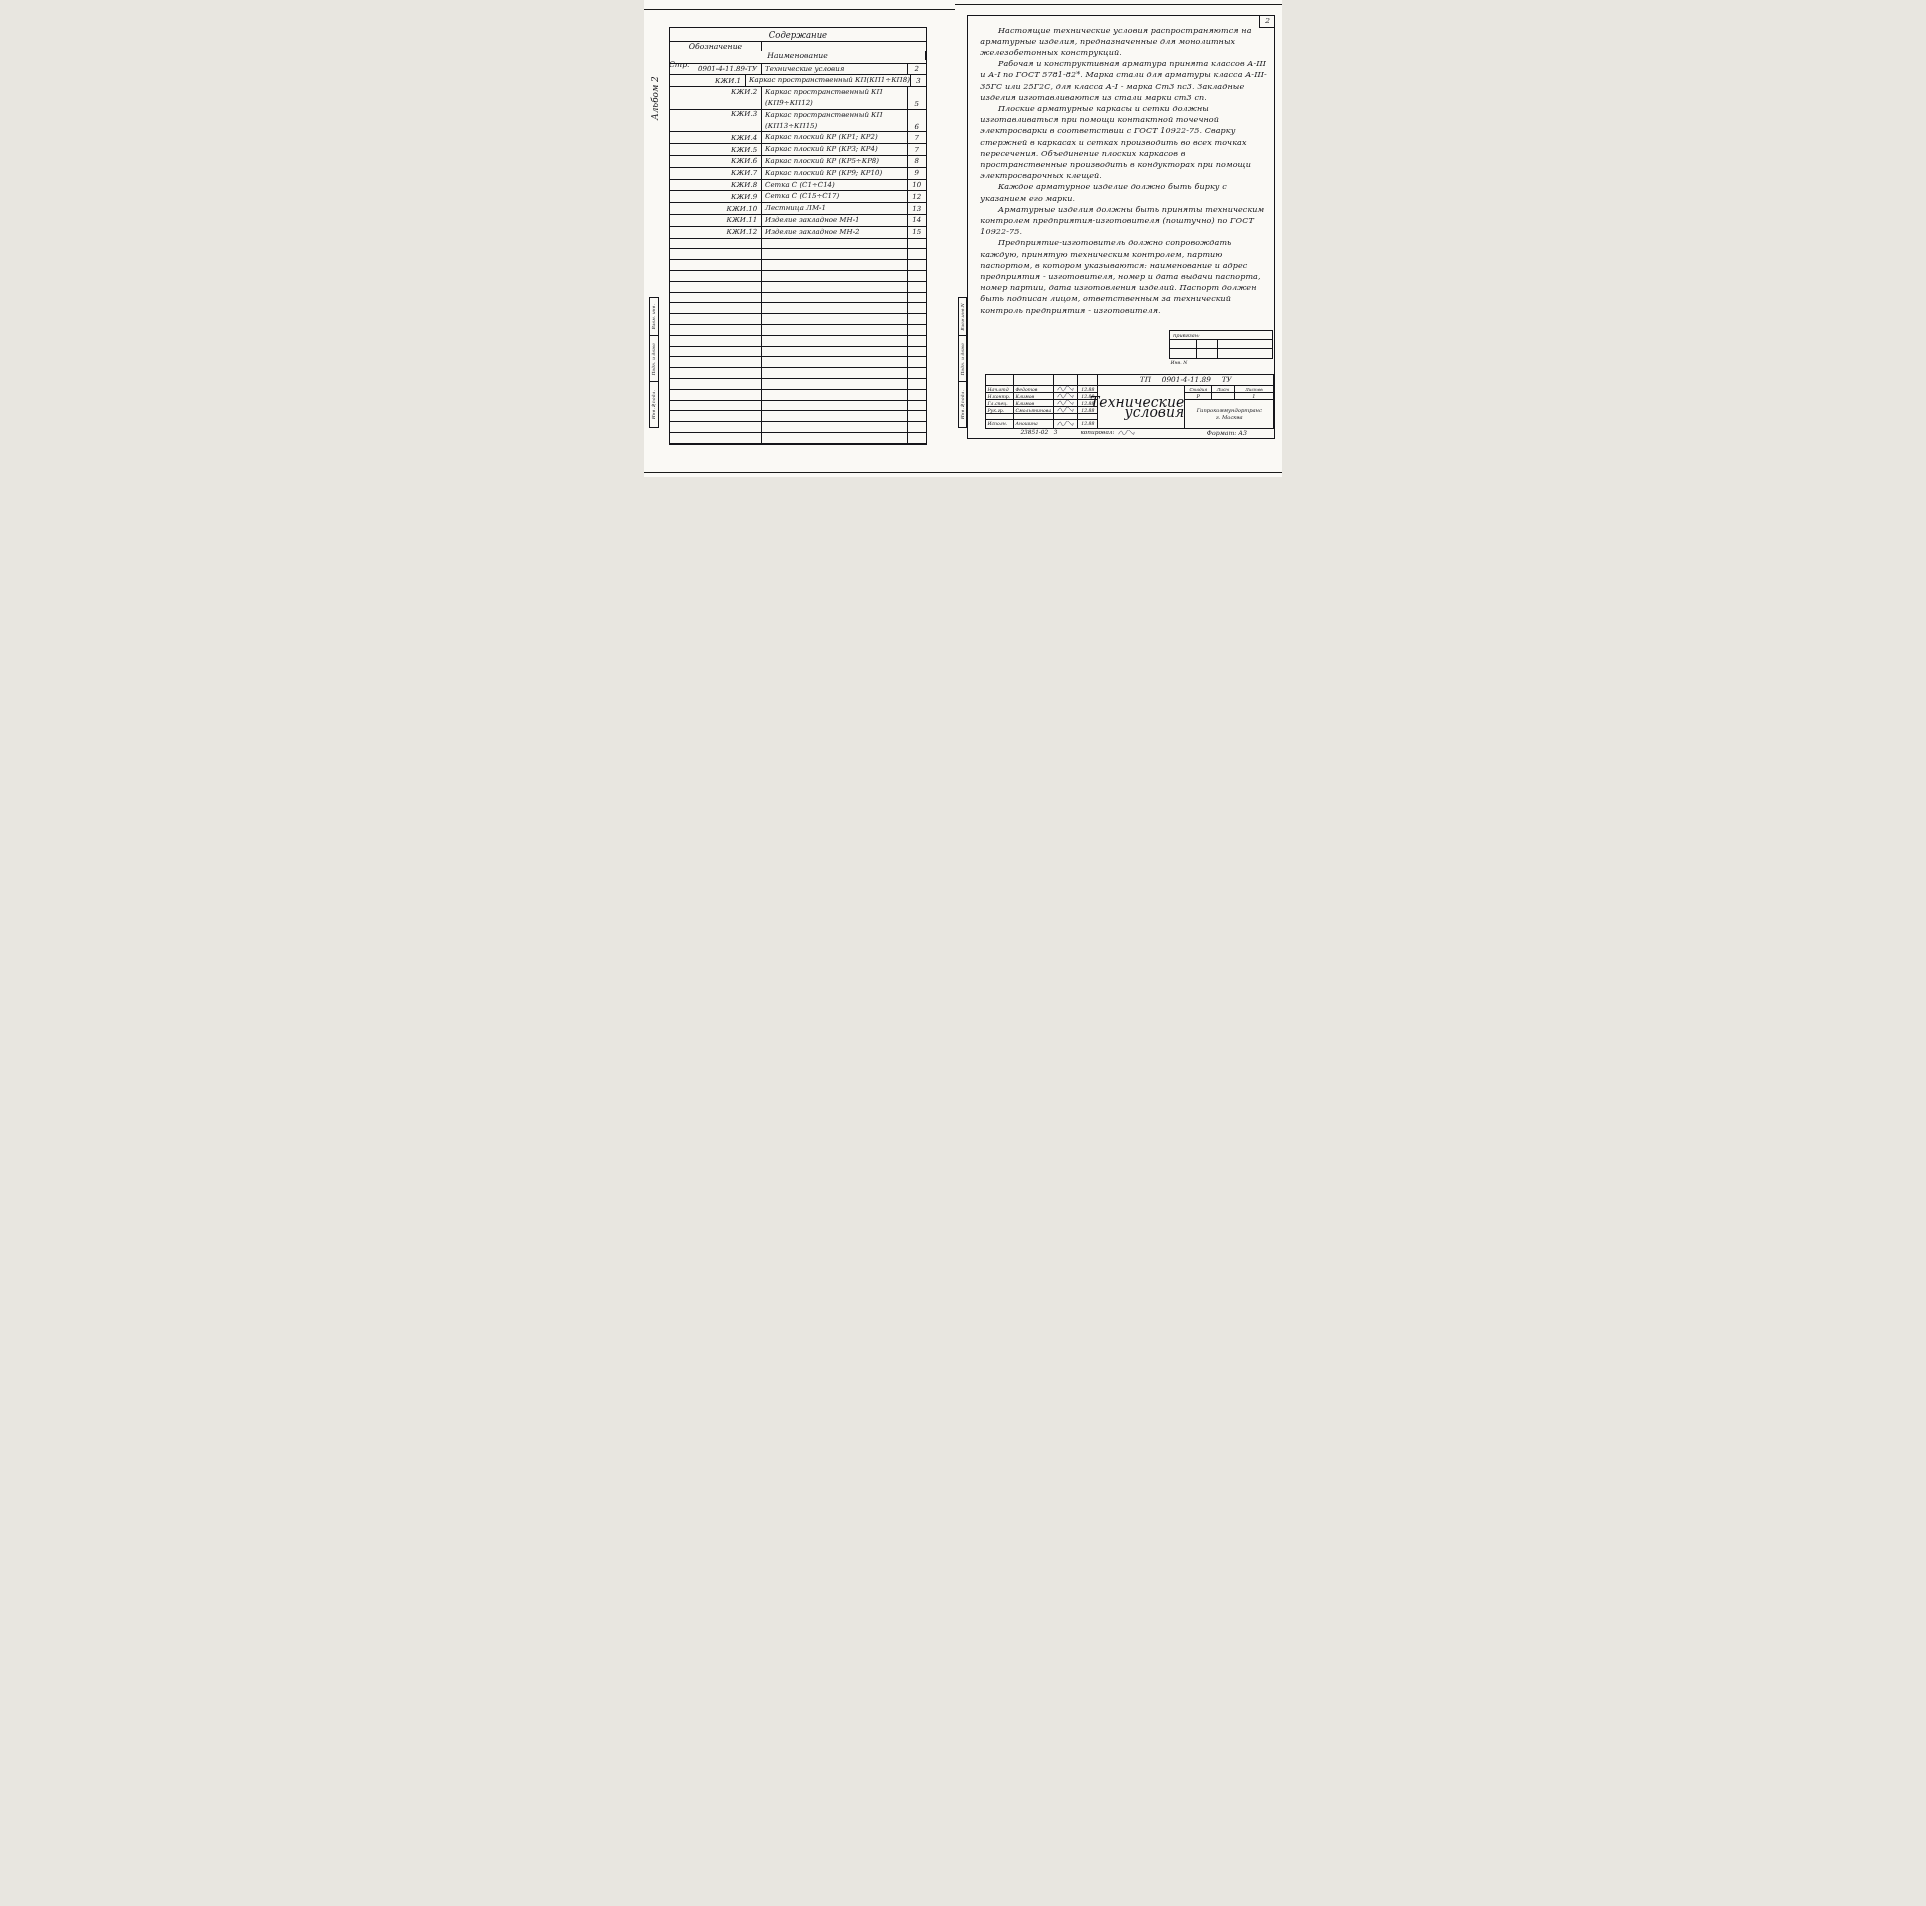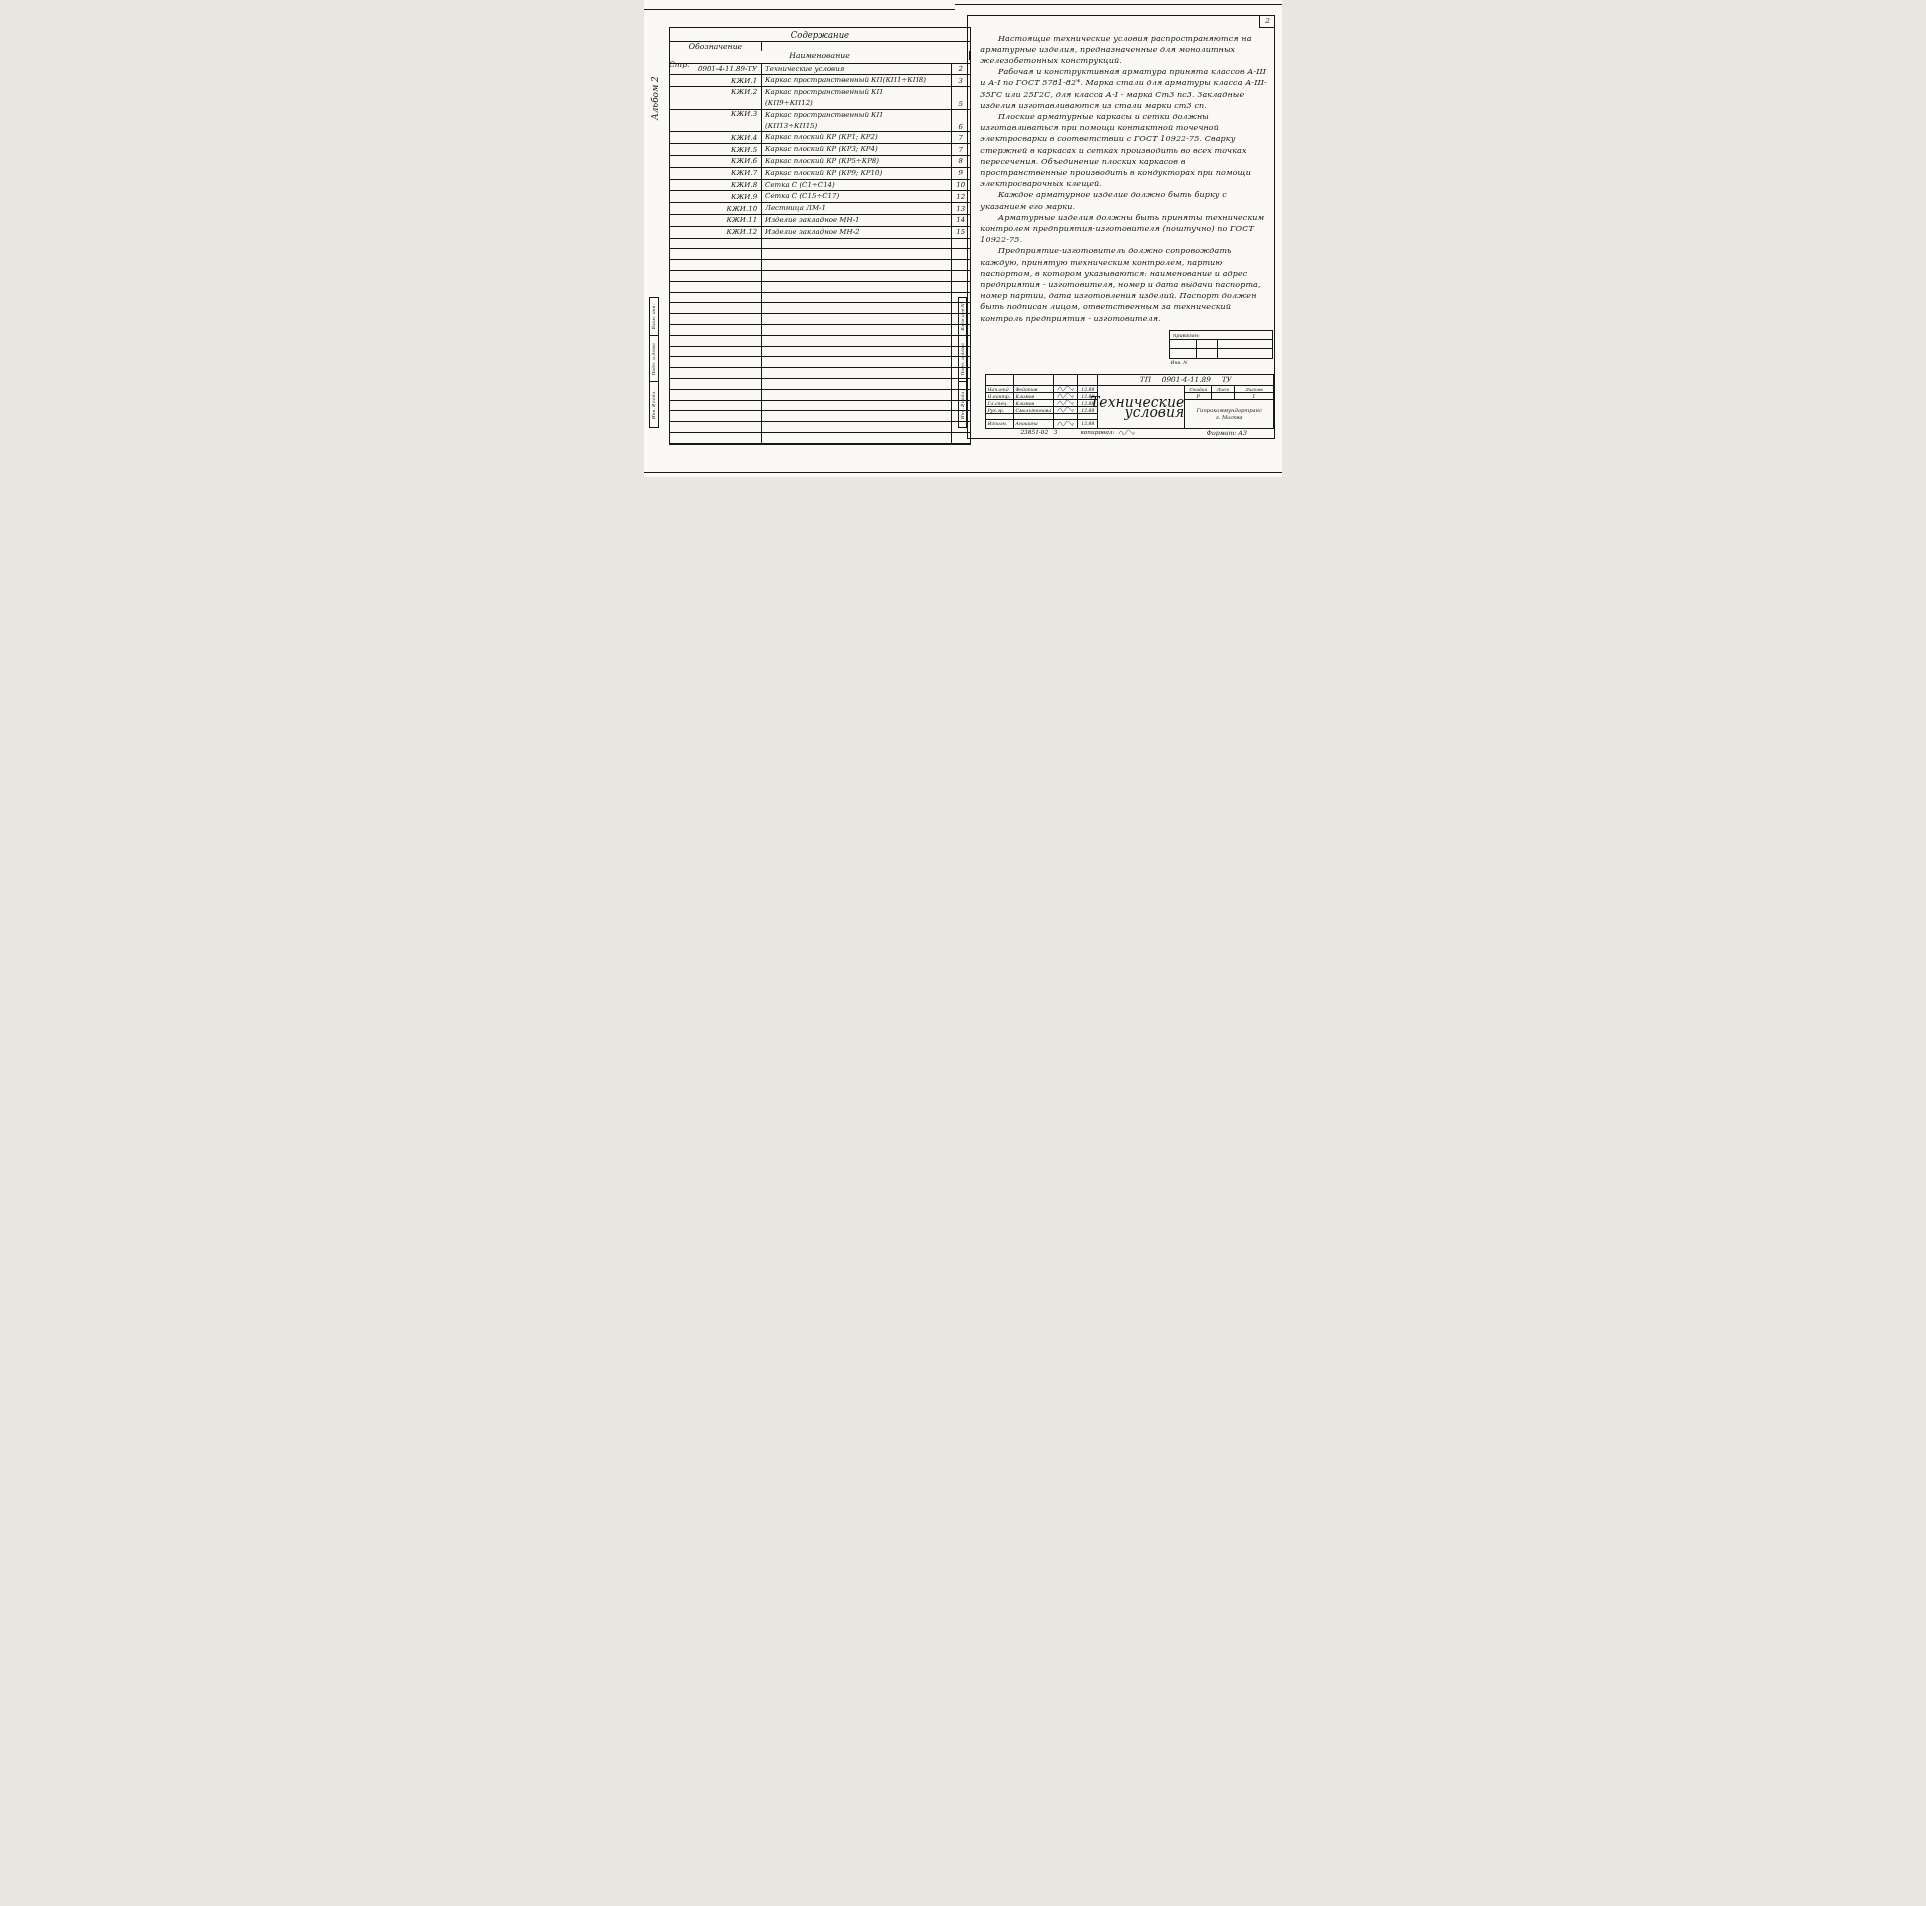--- a/index.html
+++ b/index.html
@@ -4,21 +4,21 @@
 <style>
   *{margin:0;padding:0;box-sizing:border-box;}
   body{background:#e8e6e0;font-family:"DejaVu Serif","Liberation Serif",serif;}
   .sheet{position:relative;width:638px;height:477px;margin:0 auto;background:#faf9f5;
          font-style:italic;color:#15151a;overflow:hidden;}
   .hline{position:absolute;height:0.8px;background:#1a1a1a;}
 
   
   .album{position:absolute;left:-17px;top:92px;width:58px;height:12.3px;transform:rotate(-90deg);
          font-size:8.9px;text-align:center;white-space:nowrap;}
-  .toc{position:absolute;left:25px;top:27px;width:302px;border:0.8px solid #15151a;}
+  .toc{position:absolute;left:25px;top:27px;width:258px;border:0.8px solid #15151a;}
   .toc-title{height:14px;border-bottom:0.8px solid #15151a;display:flex;align-items:center;justify-content:center;font-size:8.5px;}
   .toc-head{display:flex;height:21.6px;border-bottom:0.8px solid #15151a;font-size:7.7px;flex-direction:column;}
   .toc-head>div{display:flex;align-items:center;justify-content:center;}
   .col-code{width:92px;border-right:0.8px solid #15151a;}
   .col-name{flex:1;border-right:0.8px solid #15151a;}
   .col-page{width:18.5px;font-style:italic;}
   .toc-row{display:flex;min-height:10.8px;border-bottom:0.6px solid #15151a;font-size:7px;}
   .toc-row .code{width:92px;border-right:0.8px solid #15151a;display:flex;justify-content:flex-end;align-items:center;padding-right:3.9px;white-space:nowrap;}
   .toc-row .name{flex:1;border-right:0.8px solid #15151a;padding-left:3.1px;}
   .nline{height:10.8px;line-height:10.8px;white-space:nowrap;}
@@ -34,21 +34,21 @@
   .stamp-box{border:0.8px solid #15151a;display:flex;align-items:center;justify-content:center;margin-top:-0.8px;}
   .stamp-box.s0{height:39px;margin-top:0;}
   .stamp-box.s1{height:47px;}
   .stamp-box.s2{height:47px;}
   .stamp-box span{writing-mode:vertical-rl;transform:rotate(180deg);font-size:4.2px;white-space:nowrap;letter-spacing:0.2px;}
 
   
   .frame{position:absolute;left:323px;top:14.6px;width:308px;height:424px;border:1px solid #15151a;}
   .pagenum{position:absolute;top:-1px;right:-1px;width:16px;height:13px;border-left:0.8px solid #15151a;
            border-bottom:0.8px solid #15151a;display:flex;align-items:center;justify-content:center;font-size:8px;}
-  .tech{position:absolute;left:12.3px;top:17px;width:287px;}
+  .tech{position:absolute;left:12.3px;top:9px;width:287px;}
   .tech p{font-size:8px;line-height:11.2px;text-indent:17.7px;letter-spacing:0.1px;margin:0;}
 
   .priv{position:absolute;left:201px;top:314px;width:104px;}
   .priv-box{border:0.8px solid #15151a;}
   .plabel{height:9.2px;border-bottom:0.6px solid #15151a;padding-left:3.1px;line-height:8.5px;font-size:5px;}
   .prow{display:flex;height:9.2px;border-bottom:0.6px solid #15151a;}
   .prow:last-child{border-bottom:none;}
   .pc{border-right:0.6px solid #15151a;}
   .p1{width:27px;}.p2{width:21px;}.p3{flex:1;border-right:none;}
   .pinv{font-size:4.6px;padding:1.2px 0 0 1.5px;}

